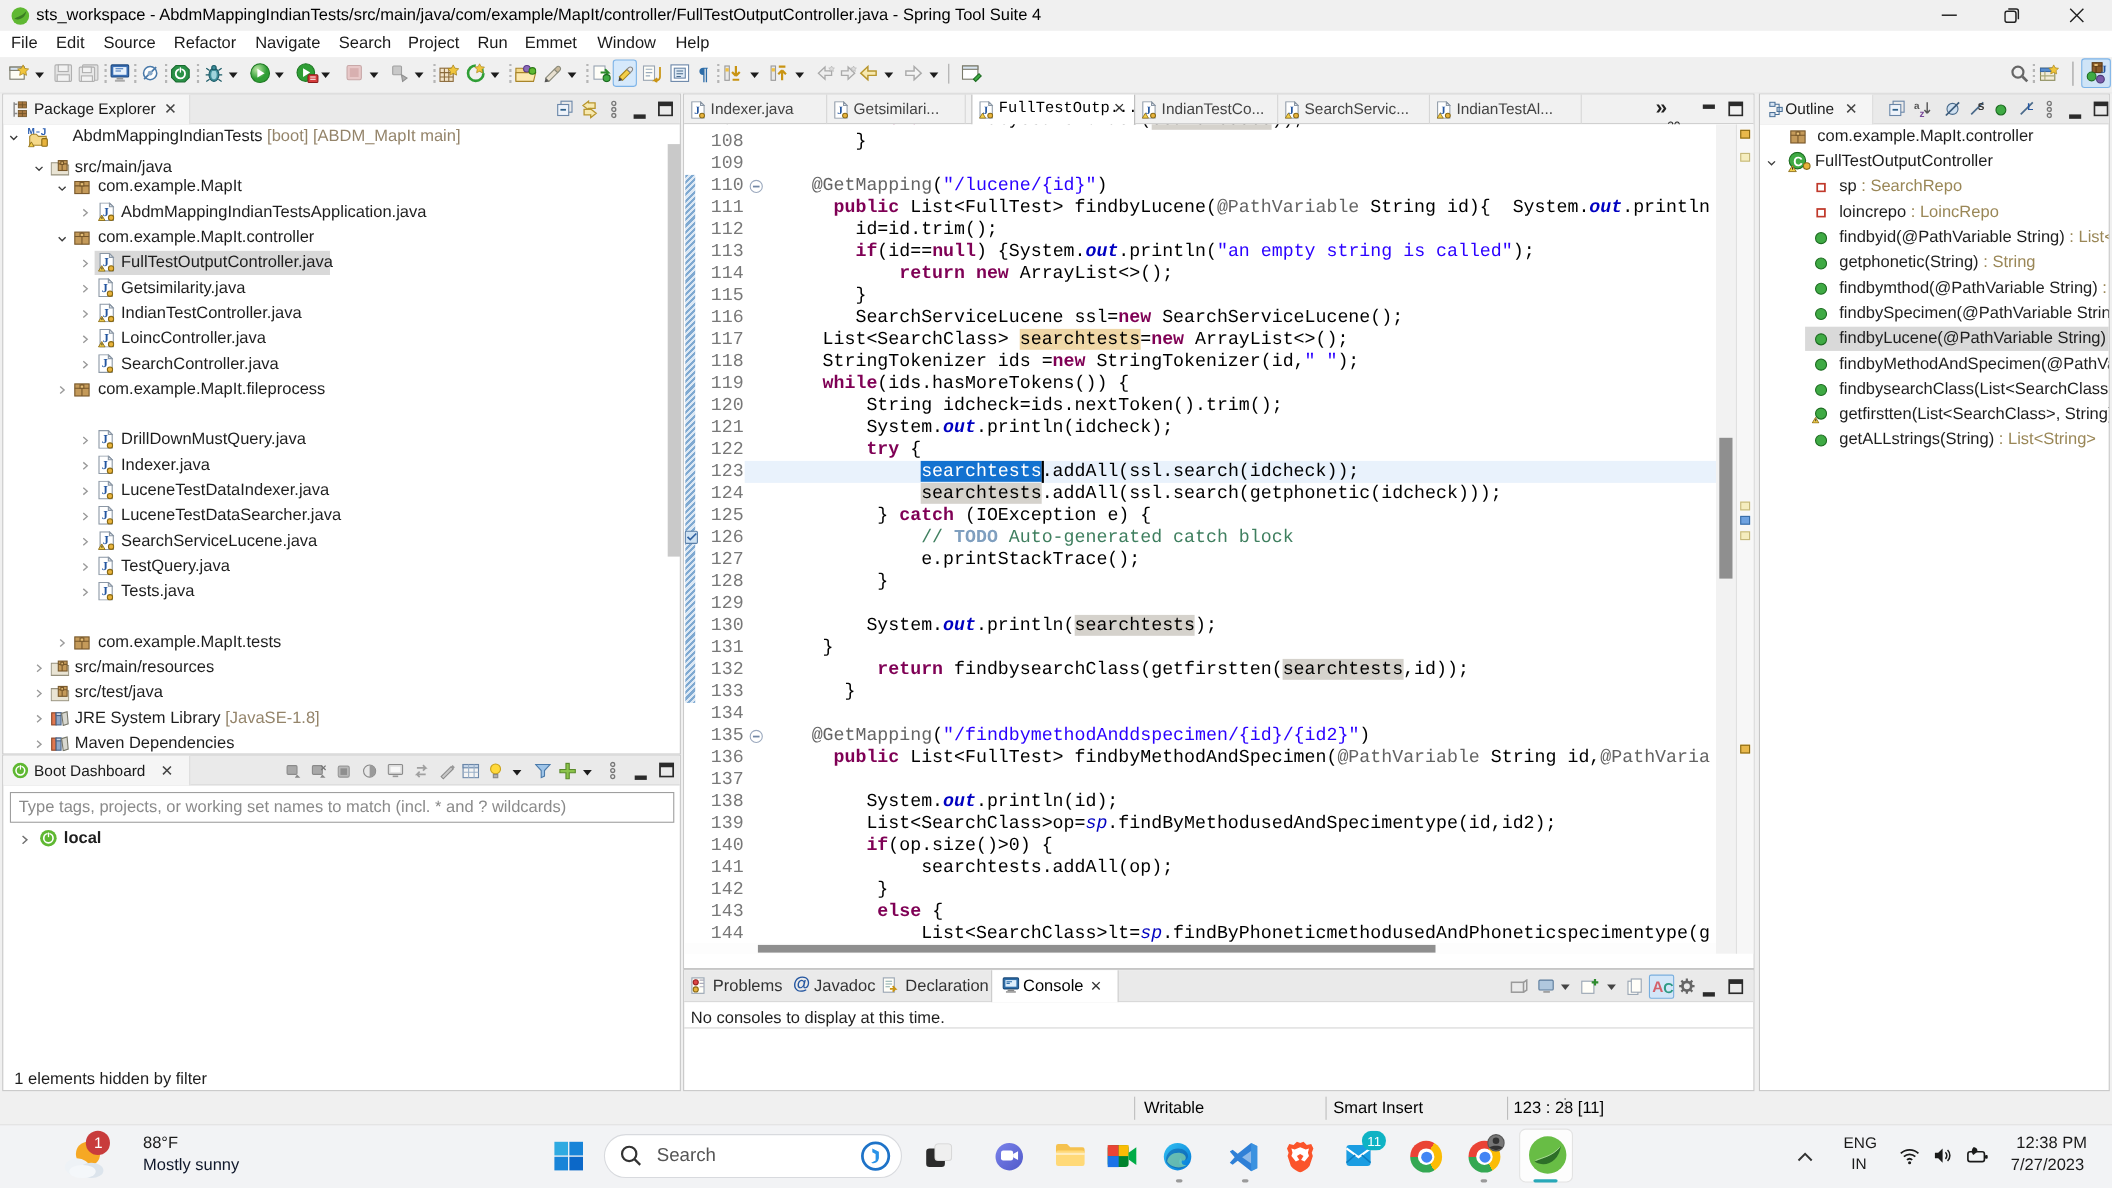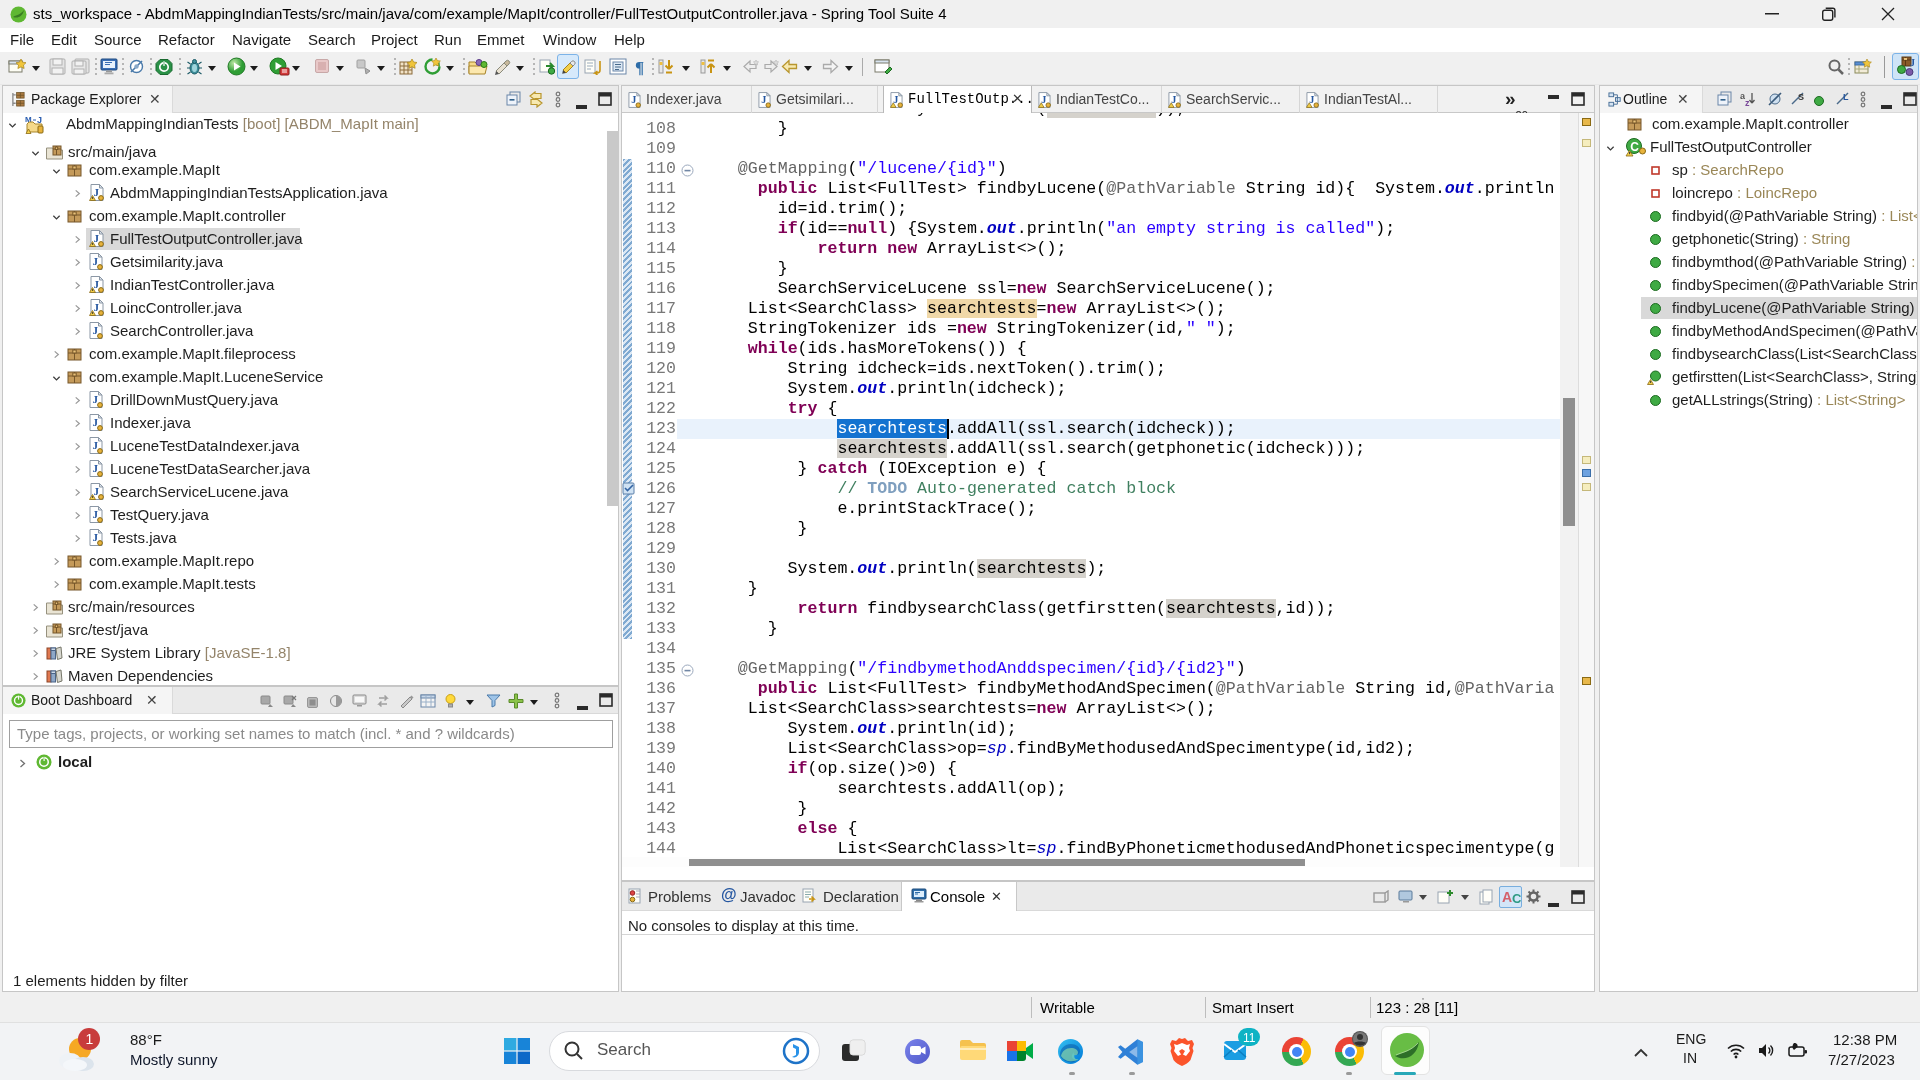--- a/index.html
+++ b/index.html
@@ -441,31 +441,20 @@
         <svg class="chev" style="left:49px;top:6px" width="9" height="10" viewBox="0 0 9 10">
           <path d="M2.5 1.5 L6.5 5 L2.5 8.5" fill="none" stroke="#9a9a9a" stroke-width="1.4"></path>
         </svg>
         <svg class="abs" style="left:64px;top:4px" width="16" height="13" viewBox="0 0 16 13">
           <rect x="1" y="1" width="13" height="11" fill="#c49a5a" stroke="#77572a"></rect>
           <path d="M1 5 h13 M7.5 1 v11" stroke="#77572a" fill="none"></path>
           <rect x="5.8" y="2" width="3.4" height="3" fill="#e8c179" stroke="#77572a"></rect>
         </svg>
         <span style="position:absolute;left:86px;top:1px;">com.example.MapIt.fileprocess</span>
       </div>
-<div class="trow" style="left:0;top:253px;width:617px;">
-        <svg class="chev" style="left:49px;top:7px" width="10" height="9" viewBox="0 0 10 9">
-          <path d="M1.5 2.5 L5 6 L8.5 2.5" fill="none" stroke="#3c3c3c" stroke-width="1.4"></path>
-        </svg>
-        <svg class="abs" style="left:64px;top:4px" width="16" height="13" viewBox="0 0 16 13">
-          <rect x="1" y="1" width="13" height="11" fill="#c49a5a" stroke="#77572a"></rect>
-          <path d="M1 5 h13 M7.5 1 v11" stroke="#77572a" fill="none"></path>
-          <rect x="5.8" y="2" width="3.4" height="3" fill="#e8c179" stroke="#77572a"></rect>
-        </svg>
-        <span style="position:absolute;left:86px;top:1px;">com.example.MapIt.LuceneService</span>
-      </div>
 <div class="trow" style="left:0;top:276px;width:617px;">
         <svg class="chev" style="left:70px;top:6px" width="9" height="10" viewBox="0 0 9 10">
           <path d="M2.5 1.5 L6.5 5 L2.5 8.5" fill="none" stroke="#9a9a9a" stroke-width="1.4"></path>
         </svg>
         <svg class="abs" style="left:86px;top:1px" width="14" height="17" viewBox="0 0 14 17">
           <path d="M1 0.5 h8.5 L13 4 v12.5 h-12 z" fill="#fff" stroke="#8b97a5"></path>
           <path d="M9.5 0.5 L13 4 h-3.5 z" fill="#dde4ec" stroke="#8b97a5"></path>
           <text x="3.4" y="12" font-size="11" font-weight="bold" fill="#2456a0" font-family="Liberation Serif">J</text>
           <circle cx="11" cy="14" r="2.4" fill="#e8b33c" stroke="#8a6a14"></circle>
         </svg>
@@ -537,31 +526,20 @@
         <svg class="chev" style="left:70px;top:6px" width="9" height="10" viewBox="0 0 9 10">
           <path d="M2.5 1.5 L6.5 5 L2.5 8.5" fill="none" stroke="#9a9a9a" stroke-width="1.4"></path>
         </svg>
         <svg class="abs" style="left:86px;top:1px" width="14" height="17" viewBox="0 0 14 17">
           <path d="M1 0.5 h8.5 L13 4 v12.5 h-12 z" fill="#fff" stroke="#8b97a5"></path>
           <path d="M9.5 0.5 L13 4 h-3.5 z" fill="#dde4ec" stroke="#8b97a5"></path>
           <text x="3.4" y="12" font-size="11" font-weight="bold" fill="#2456a0" font-family="Liberation Serif">J</text>
           <circle cx="11" cy="14" r="2.4" fill="#e8b33c" stroke="#8a6a14"></circle>
         </svg>
         <span style="position:absolute;left:107px;top:1px;">Tests.java</span>
-      </div>
-<div class="trow" style="left:0;top:437px;width:617px;">
-        <svg class="chev" style="left:49px;top:6px" width="9" height="10" viewBox="0 0 9 10">
-          <path d="M2.5 1.5 L6.5 5 L2.5 8.5" fill="none" stroke="#9a9a9a" stroke-width="1.4"></path>
-        </svg>
-        <svg class="abs" style="left:64px;top:4px" width="16" height="13" viewBox="0 0 16 13">
-          <rect x="1" y="1" width="13" height="11" fill="#c49a5a" stroke="#77572a"></rect>
-          <path d="M1 5 h13 M7.5 1 v11" stroke="#77572a" fill="none"></path>
-          <rect x="5.8" y="2" width="3.4" height="3" fill="#e8c179" stroke="#77572a"></rect>
-        </svg>
-        <span style="position:absolute;left:86px;top:1px;">com.example.MapIt.repo</span>
       </div>
 <div class="trow" style="left:0;top:460px;width:617px;padding-left:44px;">
         <svg class="chev" style="left:49px;top:6px" width="9" height="10" viewBox="0 0 9 10">
           <path d="M2.5 1.5 L6.5 5 L2.5 8.5" fill="none" stroke="#9a9a9a" stroke-width="1.4"></path>
         </svg>
         <svg class="abs" style="left:64px;top:4px" width="16" height="13" viewBox="0 0 16 13">
           <rect x="1" y="1" width="13" height="11" fill="#c49a5a" stroke="#77572a"></rect>
           <path d="M1 5 h13 M7.5 1 v11" stroke="#77572a" fill="none"></path>
           <rect x="5.8" y="2" width="3.4" height="3" fill="#e8c179" stroke="#77572a"></rect>
         </svg>
@@ -840,21 +818,20 @@
 <div class="ln" style="left:4px;top:486px;">132</div>
 <div class="cl" style="top:486px;">          <span class="kw">return</span> findbysearchClass(getfirstten(<span class="occ">searchtests</span>,id));</div>
 <div class="ln" style="left:4px;top:506px;">133</div>
 <div class="cl" style="top:506px;">       }</div>
 <div class="ln" style="left:4px;top:526px;">134</div>
 <div class="ln" style="left:4px;top:546px;">135</div>
 <div class="cl" style="top:546px;">    <span class="an">@GetMapping</span>(<span class="st">"/findbymethodAnddspecimen/{id}/{id2}"</span>)</div>
 <div class="ln" style="left:4px;top:566px;">136</div>
 <div class="cl" style="top:566px;">      <span class="kw">public</span> List&lt;FullTest&gt; findbyMethodAndSpecimen(<span class="an">@PathVariable</span> String id,<span class="an">@PathVaria</span></div>
 <div class="ln" style="left:4px;top:586px;">137</div>
-<div class="cl" style="top:586px;">     List&lt;SearchClass&gt;searchtests=<span class="kw">new</span> ArrayList&lt;&gt;();</div>
 <div class="ln" style="left:4px;top:606px;">138</div>
 <div class="cl" style="top:606px;">         System.<span class="sf">out</span>.println(id);</div>
 <div class="ln" style="left:4px;top:626px;">139</div>
 <div class="cl" style="top:626px;">         List&lt;SearchClass&gt;op=<span class="fd">sp</span>.findByMethodusedAndSpecimentype(id,id2);</div>
 <div class="ln" style="left:4px;top:646px;">140</div>
 <div class="cl" style="top:646px;">         <span class="kw">if</span>(op.size()&gt;0) {</div>
 <div class="ln" style="left:4px;top:666px;">141</div>
 <div class="cl" style="top:666px;">              searchtests.addAll(op);</div>
 <div class="ln" style="left:4px;top:686px;">142</div>
 <div class="cl" style="top:686px;">          }</div>

